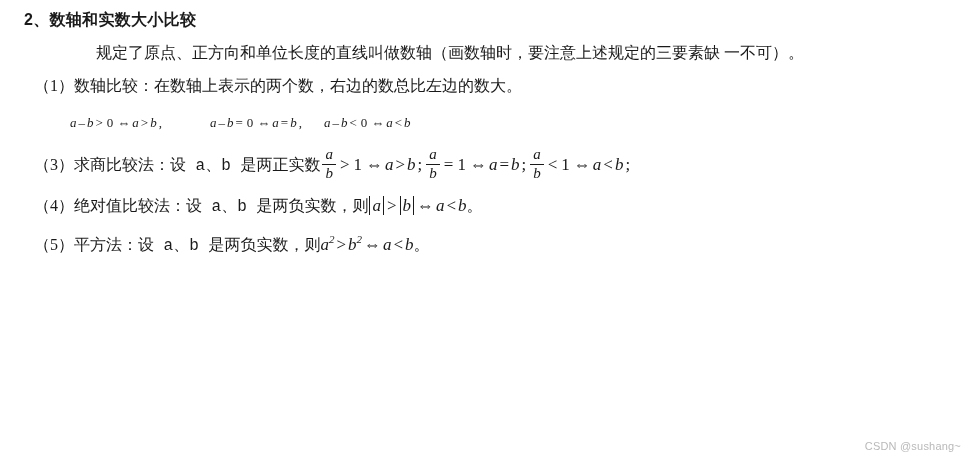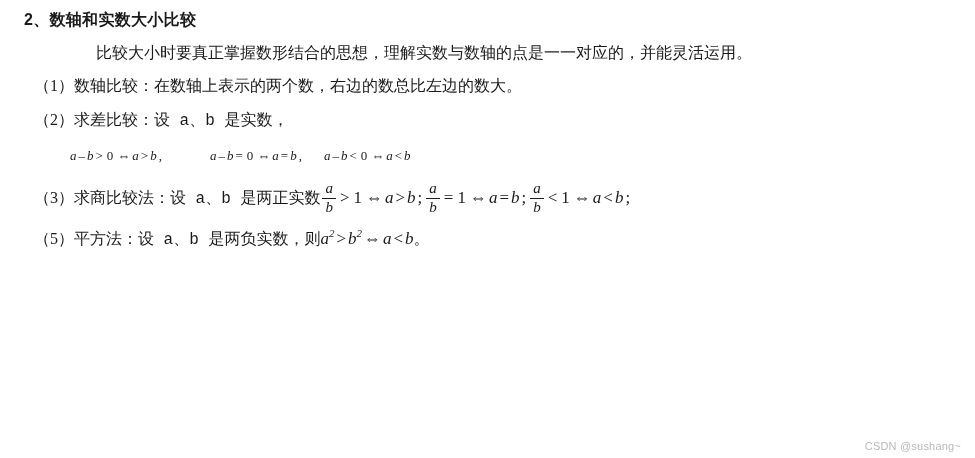--- a/index.html
+++ b/index.html
@@ -119,38 +119,38 @@
     letter-spacing: 0.2px;
   }
 </style>
 </head>
 <body>
 
 <div class="page">
 
   <div class="heading">2、数轴和实数大小比较</div>
 
-  <p class="para">比较大小时要真正掌握数形结合的思想，理解实数与数轴的点是一一对应的，并能灵活运用。</p>
+  <p class="para">规定了原点、正方向和单位长度的直线叫做数轴（画数轴时，要注意上述规定的三要素缺 一不可）。</p>
 
   <div class="item">
     <span class="item-num">（1）</span><span class="item-term">数轴比较</span><span class="item-term">：</span><span class="item-body">在数轴上表示的两个数，右边的数总比左边的数大。</span>
   </div>
 
-  <div class="item">
-    <span class="item-num">（2）</span><span class="item-term">求差比较</span><span class="item-term">：</span><span class="item-body">设 a、b 是实数，</span>
-  </div>
 
   <div class="mathline">
     <span class="mi">a</span><span class="op">–</span><span class="mi">b</span><span class="op">&gt;</span><span class="op">0</span><span class="op">⇔</span><span class="mi">a</span><span class="op">&gt;</span><span class="mi">b</span><span class="op">,</span><span class="gap-a"></span><span class="mi">a</span><span class="op">–</span><span class="mi">b</span><span class="op">=</span><span class="op">0</span><span class="op">⇔</span><span class="mi">a</span><span class="op">=</span><span class="mi">b</span><span class="op">,</span><span class="gap-b"></span><span class="mi">a</span><span class="op">–</span><span class="mi">b</span><span class="op">&lt;</span><span class="op">0</span><span class="op">⇔</span><span class="mi">a</span><span class="op">&lt;</span><span class="mi">b</span>
   </div>
 
   <div class="item row-3">
     <span class="item-num">（3）</span><span class="item-term">求商比较法</span><span class="item-term">：</span><span class="item-body">设 a、b 是两正实数</span><span class="inline-math"><span class="frac"><span class="num">a</span><span class="den">b</span></span><span class="op">&gt;</span><span class="op">1</span><span class="op">⇔</span><span class="mi">a</span><span class="op">&gt;</span><span class="mi">b</span><span class="op">;</span><span class="frac"><span class="num">a</span><span class="den">b</span></span><span class="op">=</span><span class="op">1</span><span class="op">⇔</span><span class="mi">a</span><span class="op">=</span><span class="mi">b</span><span class="op">;</span><span class="frac"><span class="num">a</span><span class="den">b</span></span><span class="op">&lt;</span><span class="op">1</span><span class="op">⇔</span><span class="mi">a</span><span class="op">&lt;</span><span class="mi">b</span><span class="op">;</span></span>
   </div>
 
+  <div class="item row-4">
+    <span class="item-num">（4）</span><span class="item-term">绝对值比较法</span><span class="item-term">：</span><span class="item-body">设 a、b 是两负实数，则</span><span class="inline-math"><span class="abs">a</span><span class="op">&gt;</span><span class="abs">b</span><span class="op">⇔</span><span class="mi">a</span><span class="op">&lt;</span><span class="mi">b</span></span><span class="item-body">。</span>
+  </div>
 
   <div class="item row-5">
     <span class="item-num">（5）</span><span class="item-term">平方法</span><span class="item-term">：</span><span class="item-body">设 a、b 是两负实数，则</span><span class="inline-math"><span class="mi">a</span><span class="sup">2</span><span class="op">&gt;</span><span class="mi">b</span><span class="sup">2</span><span class="op">⇔</span><span class="mi">a</span><span class="op">&lt;</span><span class="mi">b</span></span><span class="item-body">。</span>
   </div>
 
   <div class="watermark">CSDN @sushang~</div>
 
 </div>
 
 </body></html>

